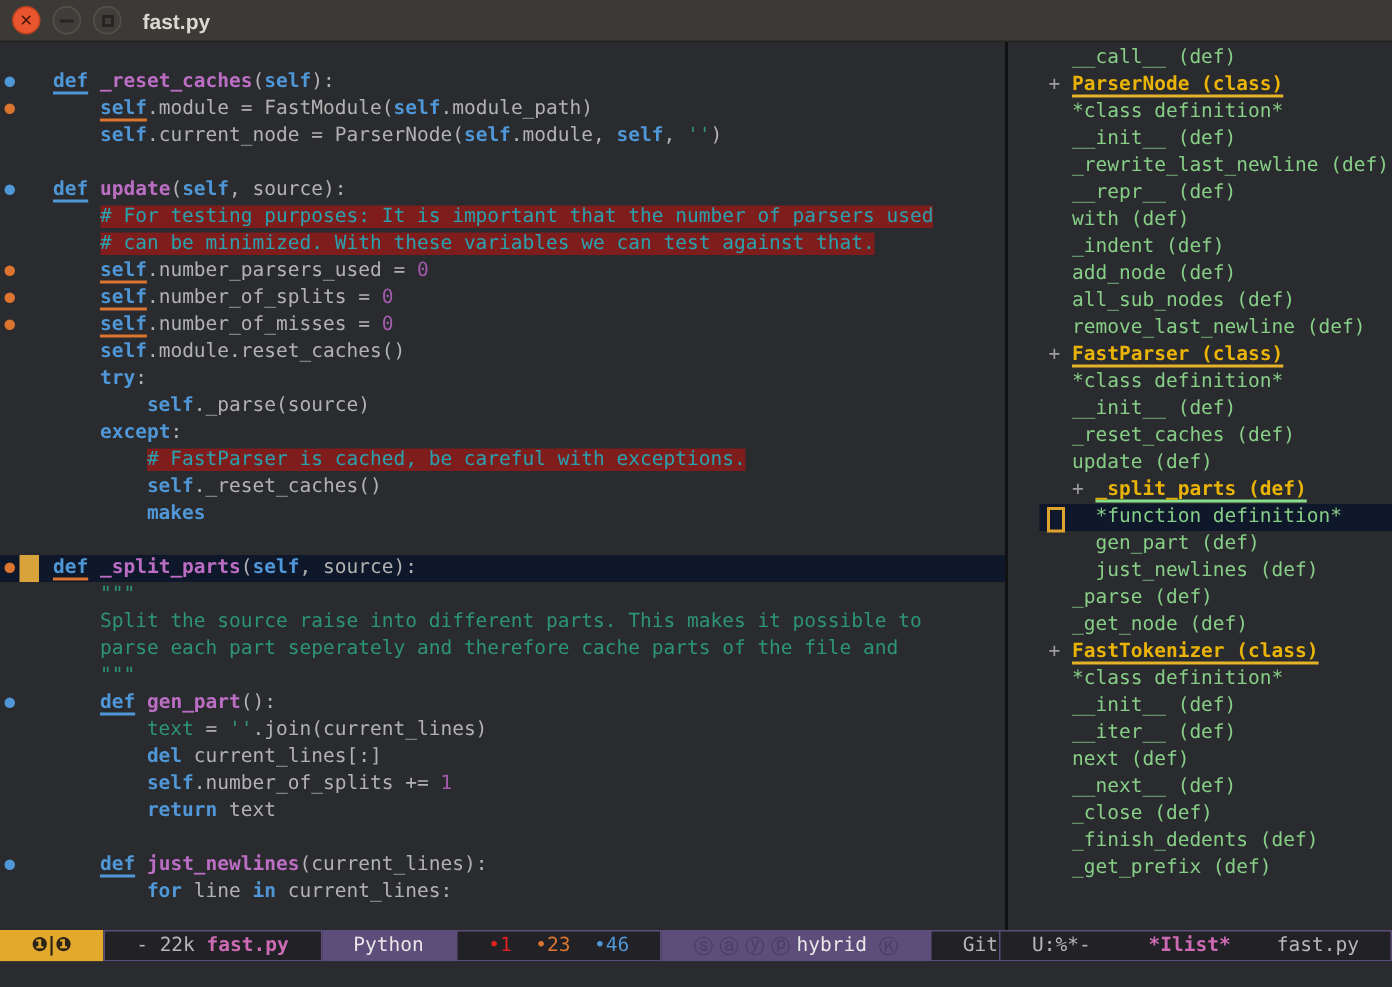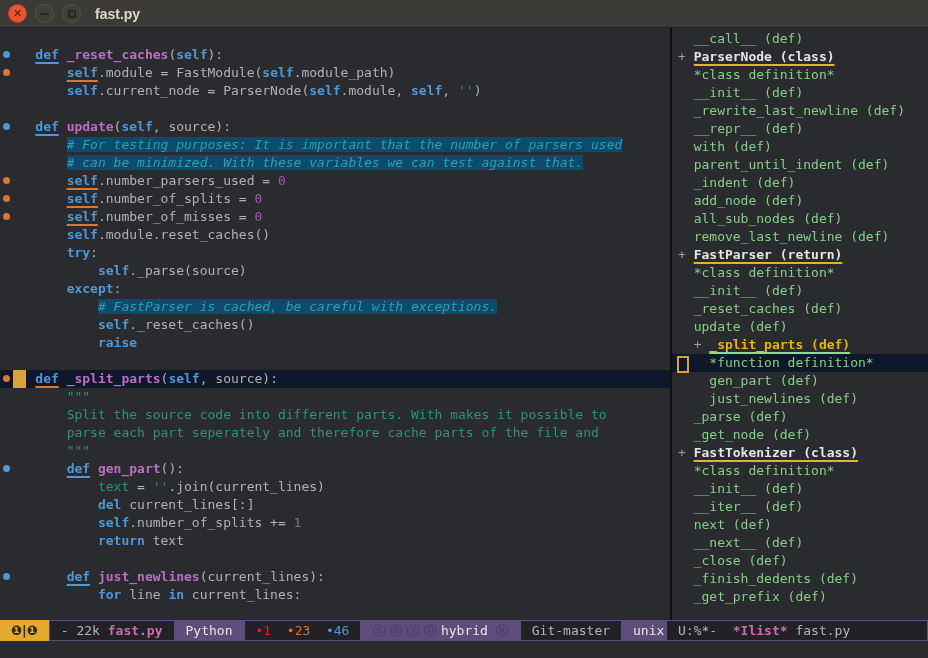--- a/index.html
+++ b/index.html
@@ -19,54 +19,54 @@
   .wbtn-close{background:#e8552e;border:1px solid #bf431e;color:#49180a;
     font:bold 11px "DejaVu Sans",sans-serif;}
   .wbtn-plain{background:#403e3a;border:1px solid #565249;}
   .glyph-min{width:9px;height:2px;background:#26251f;}
   .glyph-max{width:8px;height:8px;border:2px solid #26251f;box-sizing:border-box;}
   .titletext{margin-left:14px;color:#dcd8d0;font:bold 14px "Liberation Sans",sans-serif;}
 
   
   .code-pane{position:absolute;left:0;top:28px;width:670px;height:592px;overflow:hidden;}
   .divider{position:absolute;left:670px;top:28px;width:2px;height:592px;background:#101113;}
-  .outline-pane{position:absolute;left:672px;top:28px;width:256px;height:592px;overflow:hidden;padding-top:2px;box-sizing:border-box;}
+  .outline-pane{position:absolute;left:672px;top:28px;width:256px;height:592px;overflow:hidden;padding-top:2px;box-sizing:border-box;padding-left:21px;}
 
   .cline,.oline{position:relative;height:18px;line-height:18px;font-size:13px;white-space:pre;color:#b2b2b2;}
   .cline{padding-left:4px;}
   .oline{padding-left:6px;}
   .cline.hl,.oline.hl{background:#0f172a;}
 
   .dot{position:absolute;left:3px;top:5px;width:7px;height:7px;border-radius:4px;}
   .dot-blue{background:#4f97d7;}
   .dot-orange{background:#dc752f;}
   .mark{position:absolute;left:13px;top:0;width:13px;height:18px;background:#d9a33c;}
   .cursorbox{position:absolute;left:5px;top:2px;width:8px;height:13px;border:2px solid #dfa32e;box-sizing:content-box;}
 
   
   .tk-kw{color:#4f97d7;font-weight:bold;}
   .tk-fn{color:#bc6ec5;font-weight:bold;}
-  .tk-com{color:#2aa1ae;background:#0c4a6e;font-style:italic;}
+  .tk-com{color:#2aa1ae;background:#7f1d1d;}
   .tk-str{color:#2d9574;}
   .tk-num{color:#a45bad;}
   .tk-ulb{text-decoration-line:underline;text-decoration-color:#4f97d7;text-decoration-thickness:1.5px;text-underline-offset:3px;}
   .tk-ulo{text-decoration-line:underline;text-decoration-color:#dc752f;text-decoration-thickness:1.5px;text-underline-offset:3px;}
   .tk-plus{color:#9f9f9f;}
-  .tk-cls{color:#e5e5e5;font-weight:bold;text-decoration-line:underline;text-decoration-color:#e5b329;text-decoration-thickness:1.5px;text-underline-offset:3px;}
+  .tk-cls{color:#eab308;font-weight:bold;text-decoration-line:underline;text-decoration-color:#e5b329;text-decoration-thickness:1.5px;text-underline-offset:3px;}
   .tk-sel{color:#eab308;font-weight:bold;text-decoration-line:underline;text-decoration-color:#8ae08a;text-decoration-thickness:1.5px;text-underline-offset:3px;}
   .tk-entry{color:#87ce87;}
 
   
   .modeline{position:absolute;top:620px;height:21px;display:flex;overflow:hidden;background:#292b2e;}
   .modeline-left{left:0;width:666px;}
   .modeline-right{left:666px;width:262px;}
-  .seg{display:flex;align-items:center;height:21px;padding:0 11px;box-sizing:border-box;
+  .seg{display:flex;align-items:center;height:21px;padding:0 21px;box-sizing:border-box;
        font-size:13px;white-space:pre;flex:none;}
   .seg-gold{background:#e2a92d;font-weight:bold;}
-  .seg-dark{background:#222226;border:1px solid #5d4d7a;}
+  .seg-dark{background:#222226;border:1px solid #5d4d7a;justify-content:space-between;}
   .seg-purple{background:#5d4d7a;}
   .seg-grow{flex:1 1 auto;}
   .tk-dim{color:#b6b6b6;}
   .tk-buf{color:#ce6bb5;font-weight:bold;}
   .tk-err{color:#e0211d;}
   .tk-warn{color:#dc752f;}
   .tk-info{color:#4f97d7;}
   .tk-white{color:#e8e8e8;}
   .tk-dimg{color:#473c66;font-family:"DejaVu Sans",sans-serif;}
   .tk-winnum{color:#2b2417;font-family:"DejaVu Sans",sans-serif;}
@@ -100,51 +100,50 @@
     <div class="cline"><span>        </span><span class="tk-com"># can be minimized. With these variables we can test against that.</span></div>
     <div class="cline"><span class="dot dot-orange"></span><span>        </span><span class="tk-kw tk-ulo">self</span><span>.number_parsers_used = </span><span class="tk-num">0</span></div>
     <div class="cline"><span class="dot dot-orange"></span><span>        </span><span class="tk-kw tk-ulo">self</span><span>.number_of_splits = </span><span class="tk-num">0</span></div>
     <div class="cline"><span class="dot dot-orange"></span><span>        </span><span class="tk-kw tk-ulo">self</span><span>.number_of_misses = </span><span class="tk-num">0</span></div>
     <div class="cline"><span>        </span><span class="tk-kw">self</span><span>.module.reset_caches()</span></div>
     <div class="cline"><span>        </span><span class="tk-kw">try</span><span>:</span></div>
     <div class="cline"><span>            </span><span class="tk-kw">self</span><span>._parse(source)</span></div>
     <div class="cline"><span>        </span><span class="tk-kw">except</span><span>:</span></div>
     <div class="cline"><span>            </span><span class="tk-com"># FastParser is cached, be careful with exceptions.</span></div>
     <div class="cline"><span>            </span><span class="tk-kw">self</span><span>._reset_caches()</span></div>
-    <div class="cline"><span>            </span><span class="tk-kw">raise</span></div>
+    <div class="cline"><span>            </span><span class="tk-kw">makes</span></div>
     <div class="cline"></div>
     <div class="cline hl"><span class="dot dot-orange"></span><span class="mark"></span><span>    </span><span class="tk-kw tk-ulo">def</span><span> </span><span class="tk-fn">_split_parts</span><span>(</span><span class="tk-kw">self</span><span>, source):</span></div>
     <div class="cline"><span>        </span><span class="tk-str">"""</span></div>
-    <div class="cline"><span>        </span><span class="tk-str">Split the source code into different parts. With makes it possible to</span></div>
+    <div class="cline"><span>        </span><span class="tk-str">Split the source raise into different parts. This makes it possible to</span></div>
     <div class="cline"><span>        </span><span class="tk-str">parse each part seperately and therefore cache parts of the file and</span></div>
     <div class="cline"><span>        </span><span class="tk-str">"""</span></div>
     <div class="cline"><span class="dot dot-blue"></span><span>        </span><span class="tk-kw tk-ulb">def</span><span> </span><span class="tk-fn">gen_part</span><span>():</span></div>
     <div class="cline"><span>            </span><span class="tk-str">text</span><span> = </span><span class="tk-str">''</span><span>.join(current_lines)</span></div>
     <div class="cline"><span>            </span><span class="tk-kw">del</span><span> current_lines[:]</span></div>
     <div class="cline"><span>            </span><span class="tk-kw">self</span><span>.number_of_splits += </span><span class="tk-num">1</span></div>
     <div class="cline"><span>            </span><span class="tk-kw">return</span><span> text</span></div>
     <div class="cline"></div>
     <div class="cline"><span class="dot dot-blue"></span><span>        </span><span class="tk-kw tk-ulb">def</span><span> </span><span class="tk-fn">just_newlines</span><span>(current_lines):</span></div>
     <div class="cline"><span>            </span><span class="tk-kw">for</span><span> line </span><span class="tk-kw">in</span><span> current_lines:</span></div>
   </div>
 <div class="divider"></div>
 <div class="outline-pane">
     <div class="oline"><span class="tk-entry">  __call__ (def)</span></div>
     <div class="oline"><span class="tk-plus">+ </span><span class="tk-cls">ParserNode (class)</span></div>
     <div class="oline"><span class="tk-entry">  *class definition*</span></div>
     <div class="oline"><span class="tk-entry">  __init__ (def)</span></div>
     <div class="oline"><span class="tk-entry">  _rewrite_last_newline (def)</span></div>
     <div class="oline"><span class="tk-entry">  __repr__ (def)</span></div>
     <div class="oline"><span class="tk-entry">  with (def)</span></div>
-    <div class="oline"><span class="tk-entry">  parent_until_indent (def)</span></div>
     <div class="oline"><span class="tk-entry">  _indent (def)</span></div>
     <div class="oline"><span class="tk-entry">  add_node (def)</span></div>
     <div class="oline"><span class="tk-entry">  all_sub_nodes (def)</span></div>
     <div class="oline"><span class="tk-entry">  remove_last_newline (def)</span></div>
-    <div class="oline"><span class="tk-plus">+ </span><span class="tk-cls">FastParser (return)</span></div>
+    <div class="oline"><span class="tk-plus">+ </span><span class="tk-cls">FastParser (class)</span></div>
     <div class="oline"><span class="tk-entry">  *class definition*</span></div>
     <div class="oline"><span class="tk-entry">  __init__ (def)</span></div>
     <div class="oline"><span class="tk-entry">  _reset_caches (def)</span></div>
     <div class="oline"><span class="tk-entry">  update (def)</span></div>
     <div class="oline"><span class="tk-entry">  </span><span class="tk-plus">+ </span><span class="tk-sel">_split_parts (def)</span></div>
     <div class="oline hl"><span class="cursorbox"></span><span class="tk-entry">    *function definition*</span></div>
     <div class="oline"><span class="tk-entry">    gen_part (def)</span></div>
     <div class="oline"><span class="tk-entry">    just_newlines (def)</span></div>
     <div class="oline"><span class="tk-entry">  _parse (def)</span></div>
     <div class="oline"><span class="tk-entry">  _get_node (def)</span></div>

